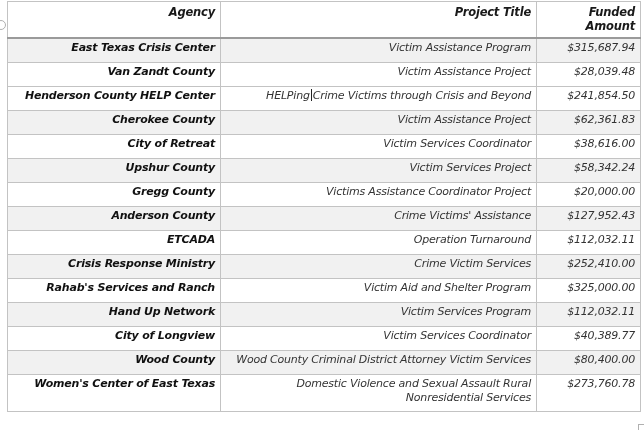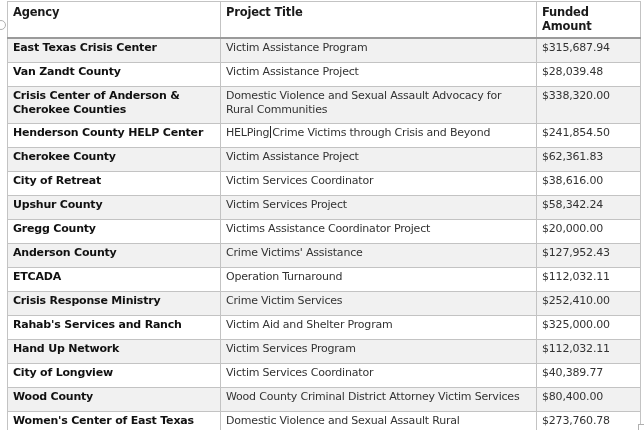--- a/index.html
+++ b/index.html
@@ -45,23 +45,24 @@
       font-size: 11px;
       color: #1a1a1a;
     }
     table.grants col.c1 { width: 213px; }
     table.grants col.c2 { width: 316px; }
     table.grants col.c3 { width: 104px; }
     table.grants th, table.grants td {
       border: 1px solid #c3c3c3;
       padding: 2px 5px 4px 5px;
       vertical-align: top;
-      text-align: left;
+      text-align: right;
       line-height: 14px;
       letter-spacing: -0.2px;
+      font-style: italic;
     }
     table.grants th {
       font-weight: bold;
       font-size: 11.5px;
       height: 16px;
       background: #ffffff;
       border-bottom: 2px solid #9a9a9a;
       padding-top: 3px;
     }
     table.grants td.agency {
@@ -106,25 +107,20 @@
     <tbody>
       <tr class="row odd">
         <td class="agency">East Texas Crisis Center</td>
         <td class="title">Victim Assistance Program</td>
         <td class="amount">$315,687.94</td>
       </tr>
       <tr class="row even">
         <td class="agency">Van Zandt County</td>
         <td class="title">Victim Assistance Project</td>
         <td class="amount">$28,039.48</td>
-      </tr>
-      <tr class="row odd tall">
-        <td class="agency">Crisis Center of Anderson &amp; Cherokee Counties</td>
-        <td class="title">Domestic Violence and Sexual Assault Advocacy for Rural Communities</td>
-        <td class="amount">$338,320.00</td>
       </tr>
       <tr class="row even">
         <td class="agency">Henderson County HELP Center</td>
         <td class="title"><span>HELPing</span><span class="cursor"></span><span>Crime Victims through Crisis and Beyond</span></td>
         <td class="amount">$241,854.50</td>
       </tr>
       <tr class="row odd">
         <td class="agency">Cherokee County</td>
         <td class="title">Victim Assistance Project</td>
         <td class="amount">$62,361.83</td>

